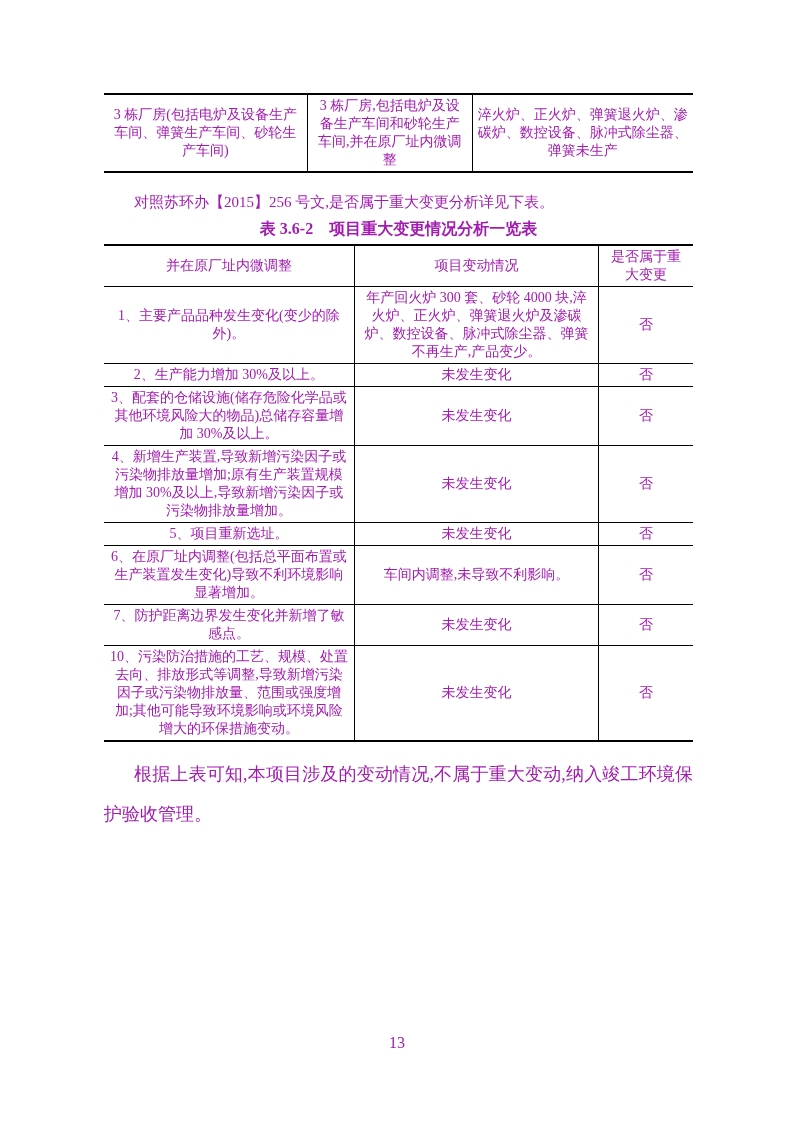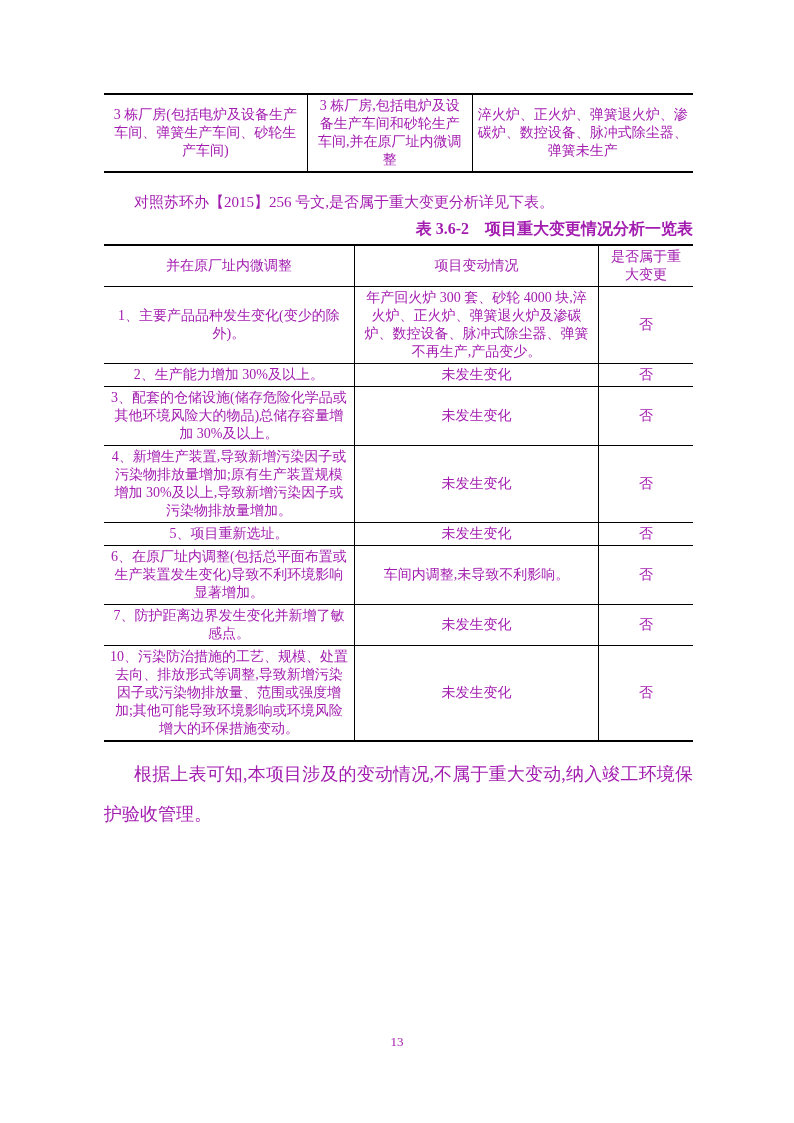--- a/index.html
+++ b/index.html
@@ -46,21 +46,21 @@
   .para {
     font-size:15px;
     line-height:26px;
     text-indent:30px;
     margin:16px 0 0 0;
     text-align:justify;
   }
   .caption {
     font-size:16px;
     font-weight:bold;
-    text-align:right;
+    text-align:center;
     line-height:24px;
     margin:2px 0 3px 0;
     white-space:pre-line;
   }
   
   .main-tbl th {
     font-weight:bold;
     line-height:17px;
     padding:3px 4px;
   }
@@ -71,21 +71,21 @@
     line-height:40px;
     text-indent:30px;
     margin-top:12px;
     text-align:justify;
   }
   .page-num {
     position:absolute;
     left:0; right:0;
     top:1034px;
     text-align:center;
-    font-size:13px;
+    font-size:16px;
   }
 </style>
 </head>
 <body>
 
 <div class="page">
   <div class="content">
 
     <table class="tbl top-tbl">
       <colgroup>

